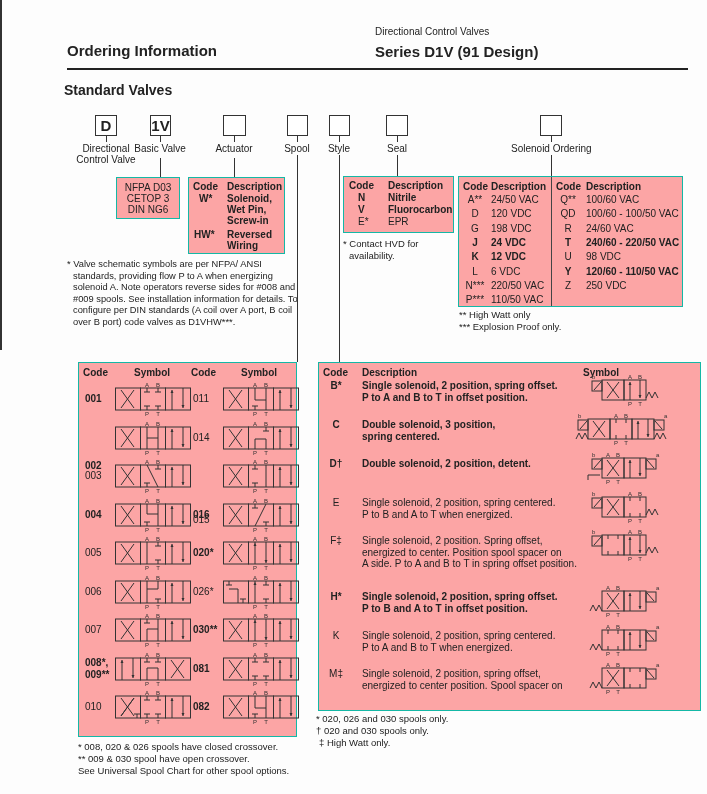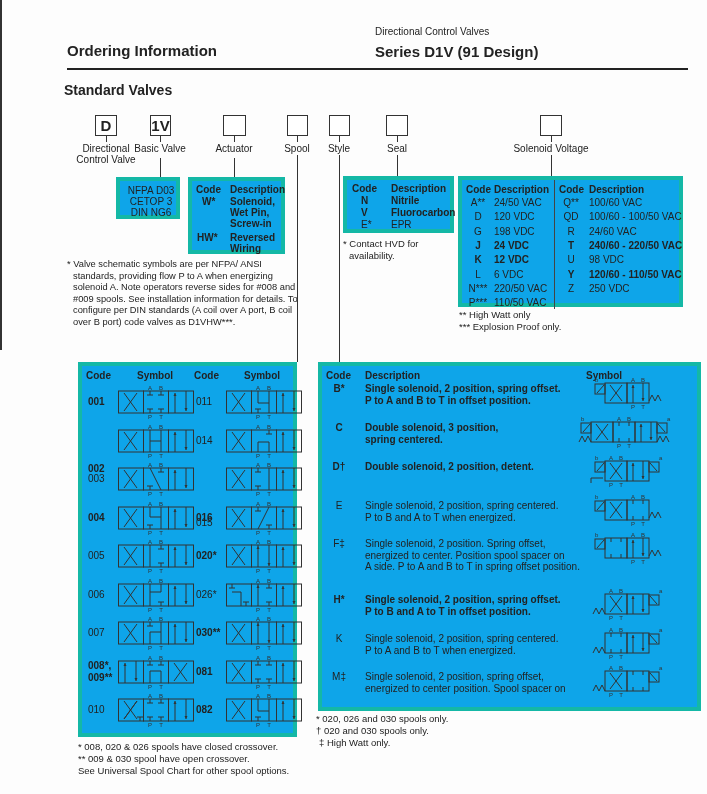--- a/index.html
+++ b/index.html
@@ -9,21 +9,21 @@
   .leftbar{left:0;top:0;width:2px;height:350px;background:#333;}
   .hdr-left{left:67px;top:42px;font-size:15px;font-weight:bold;}
   .hdr-r1{left:375px;top:26px;font-size:10px;}
   .hdr-r2{left:375px;top:43px;font-size:15px;font-weight:bold;}
   .rule{left:67px;top:68px;width:621px;height:2px;background:#222;}
   .section{left:64px;top:82px;font-size:14px;font-weight:bold;}
   .box{position:absolute;border:1px solid #333;background:#fff;box-sizing:border-box;
        display:flex;align-items:center;justify-content:center;font-weight:bold;font-size:15px;}
   .lbl{position:absolute;font-size:10px;text-align:center;line-height:11px;white-space:nowrap;}
   .vline{position:absolute;width:1px;background:#333;}
-  .frame{position:absolute;border:4px solid #14b8a6;box-sizing:border-box;background:#0ea5e9;}
+  .frame{position:absolute;border:1px solid #14b8a6;box-sizing:border-box;background:#fca5a5;}
   .t{position:absolute;font-size:10px;line-height:11px;white-space:nowrap;}
   .b{font-weight:bold;}
   .c{text-align:center;}
   .note{position:absolute;font-size:9.5px;line-height:11.5px;}
   svg .s{stroke:#333;stroke-width:1;fill:none;}
   svg text{font-family:"Liberation Sans",sans-serif;font-size:6px;fill:#333;}
 </style>
 </head>
 <body>
 
@@ -50,21 +50,21 @@
     <div class="vline" style="left: 297px; top: 136px; height: 6px;"></div>
     <div class="lbl" style="top: 143px; left: 257px; width: 80px;">Spool</div>
     <div class="box" style="left: 329px; top: 115px; width: 21px; height: 21px;"></div>
     <div class="vline" style="left: 339px; top: 136px; height: 6px;"></div>
     <div class="lbl" style="top: 143px; left: 299px; width: 80px;">Style</div>
     <div class="box" style="left: 386px; top: 115px; width: 22px; height: 21px;"></div>
     <div class="vline" style="left: 397px; top: 136px; height: 6px;"></div>
     <div class="lbl" style="top: 143px; left: 357px; width: 80px;">Seal</div>
     <div class="box" style="left: 540px; top: 115px; width: 22px; height: 21px;"></div>
     <div class="vline" style="left: 551px; top: 136px; height: 6px;"></div>
-    <div class="lbl" style="top: 143px; left: 511px; width: 80px;">Solenoid Voltage</div>
+    <div class="lbl" style="top: 143px; left: 511px; width: 80px;">Solenoid Ordering</div>
   </div>
 
 <div class="frame" style="left:116px;top:177px;width:64px;height:42px;">
   <div class="t c" style="left:0;width:62px;top:4px;font-size:10px;">NFPA D03</div>
   <div class="t c" style="left:0;width:62px;top:15px;font-size:10px;">CETOP 3</div>
   <div class="t c" style="left:0;width:62px;top:26px;font-size:10px;">DIN NG6</div>
 </div>
 
 <div class="frame" style="left:188px;top:177px;width:97px;height:77px;">
   <div class="t b" style="left:4px;top:3px;">Code</div>

